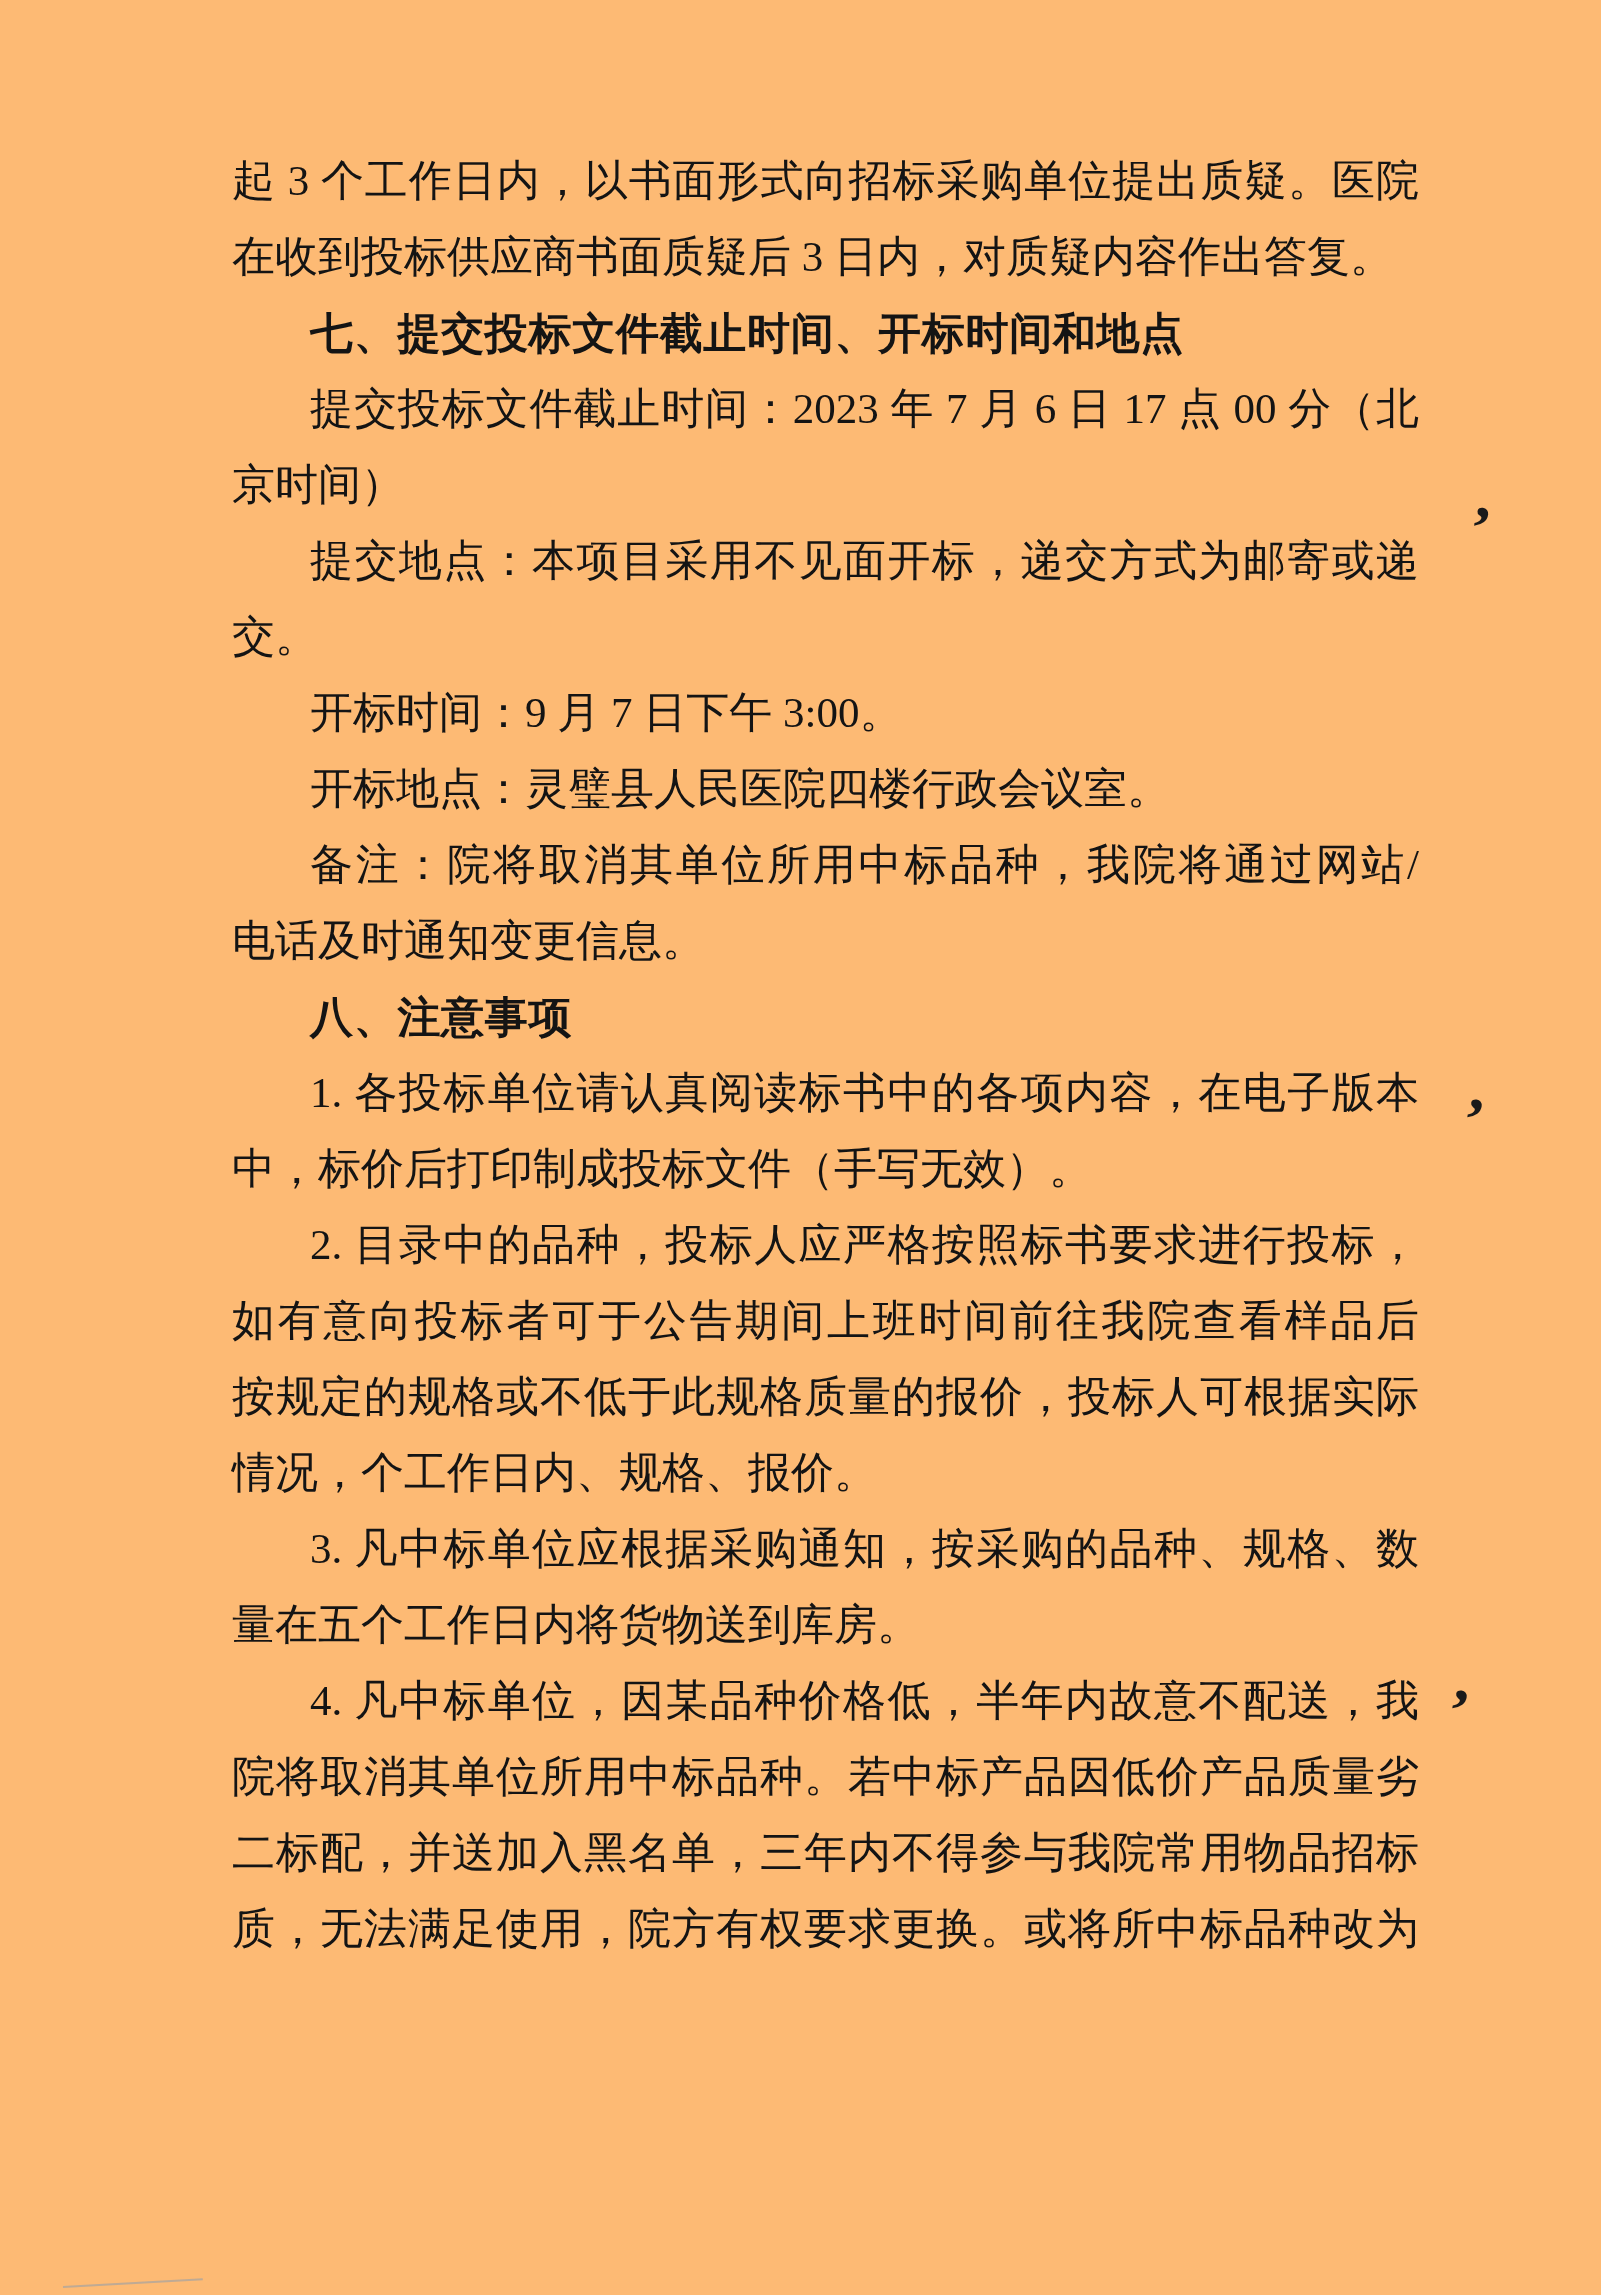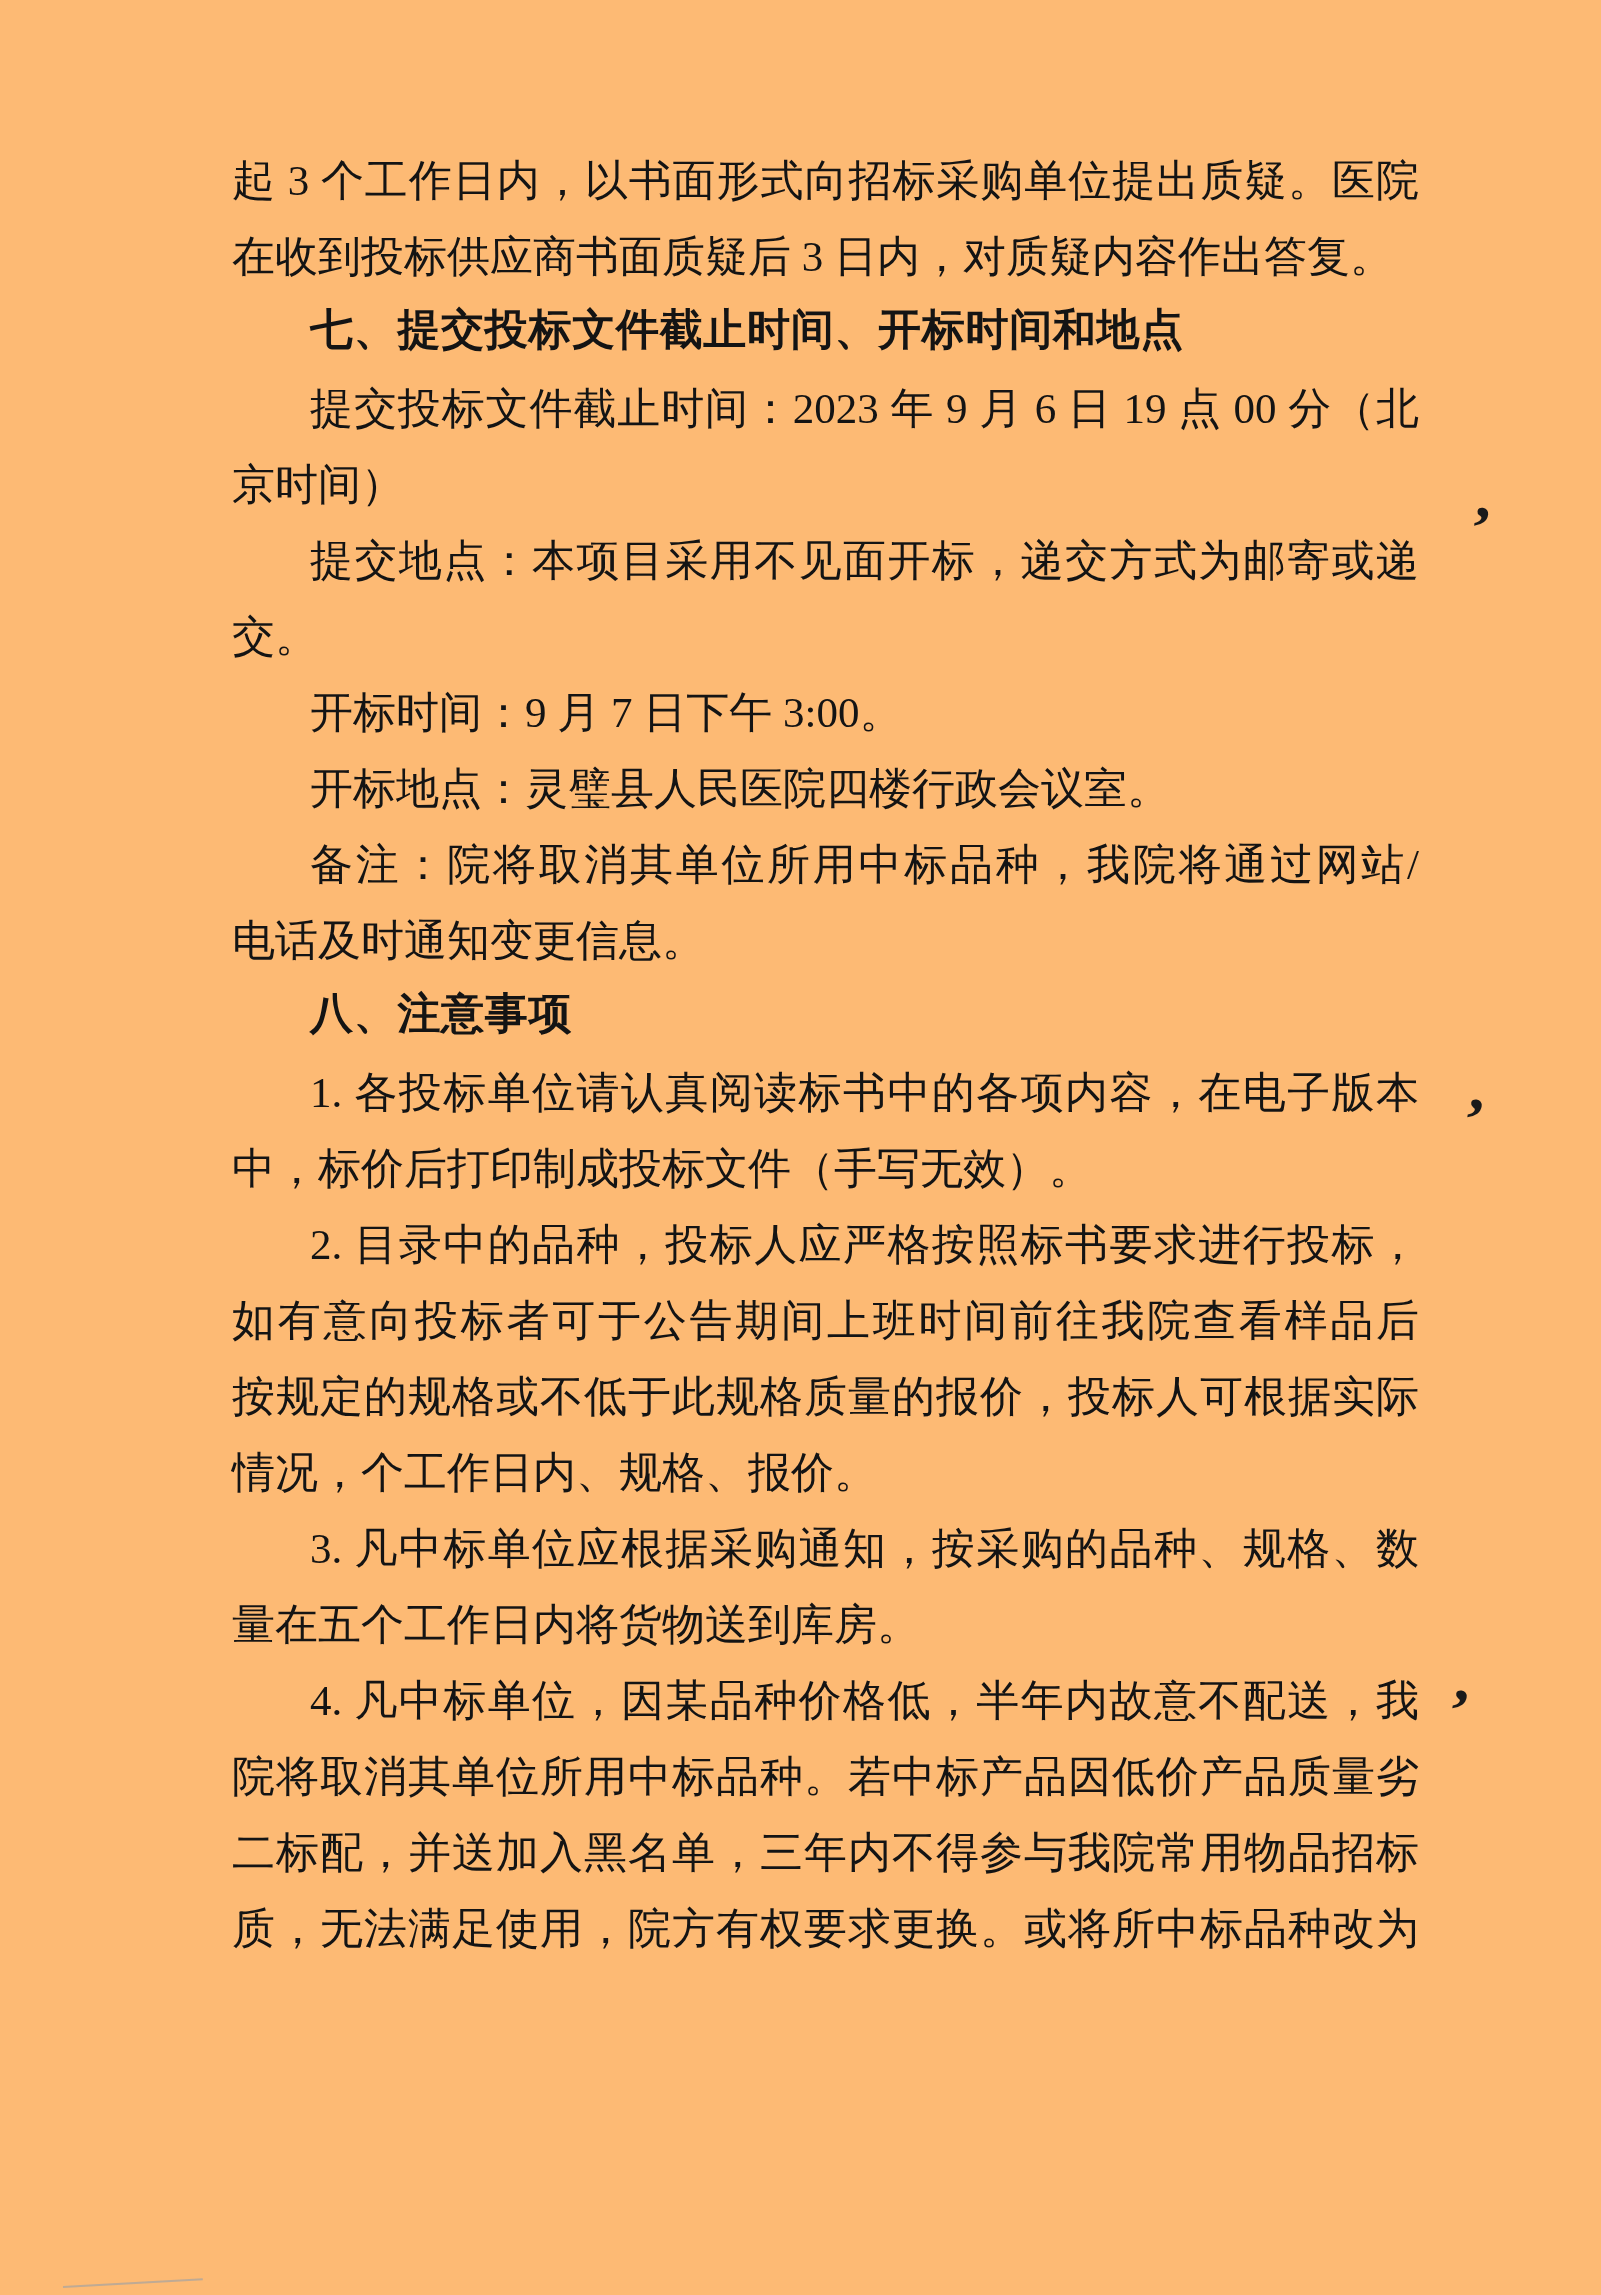--- a/index.html
+++ b/index.html
@@ -31,21 +31,21 @@
   }
   .line.justify {
     white-space: normal;
     text-align: justify;
     text-align-last: justify;
   }
   .line.indent {
     text-indent: 78px;
   }
   .line.heading {
-    font-family: Liberation Mono, monospace;
+    font-family: Liberation Sans, sans-serif;
     font-weight: 700;
     letter-spacing: 0.7px;
   }
   .seg-bold {
     font-weight: 400;
   }
   .margin-mark {
     position: absolute;
     font-size: 63px;
     line-height: 63px;
@@ -69,21 +69,21 @@
   }
 </style>
 </head>
 <body>
 
 <div class="page">
   <div class="text-block">
       <div class="line justify"><span class="">起 3 个工作日内，以书面形式向招标采购单位提出质疑。医院</span></div>
       <div class="line"><span class="">在收到投标供应商书面质疑后 3 日内，对质疑内容作出答复。</span></div>
       <div class="line indent heading"><span class="">七、提交投标文件截止时间、开标时间和地点</span></div>
-      <div class="line indent justify"><span class="">提交投标文件截止时间：2023 年 9 月 6 日 19 点 00 分（北</span></div>
+      <div class="line indent justify"><span class="">提交投标文件截止时间：2023 年 7 月 6 日 17 点 00 分（北</span></div>
       <div class="line"><span class="">京时间）</span></div>
       <div class="line indent justify"><span class="">提交地点：本项目采用不见面开标，递交方式为邮寄或递</span></div>
       <div class="line"><span class="">交。</span></div>
       <div class="line indent"><span class="">开标时间：9 月 7 日下午 3:00。</span></div>
       <div class="line indent"><span class="">开标地点：灵璧县人民医院四楼行政会议室。</span></div>
       <div class="line indent justify"><span class="">备注：院将取消其单位所用中标品种，我院将通过网站/</span></div>
       <div class="line"><span class="">电话及时通知变更信息。</span></div>
       <div class="line indent heading"><span class="">八、注意事项</span></div>
       <div class="line indent justify"><span class="">1. 各投标单位请认真阅读标书中的各项内容，在电子版本</span></div>
       <div class="line"><span class="">中，标价后打印制成投标文件（手写无效）。</span></div>

